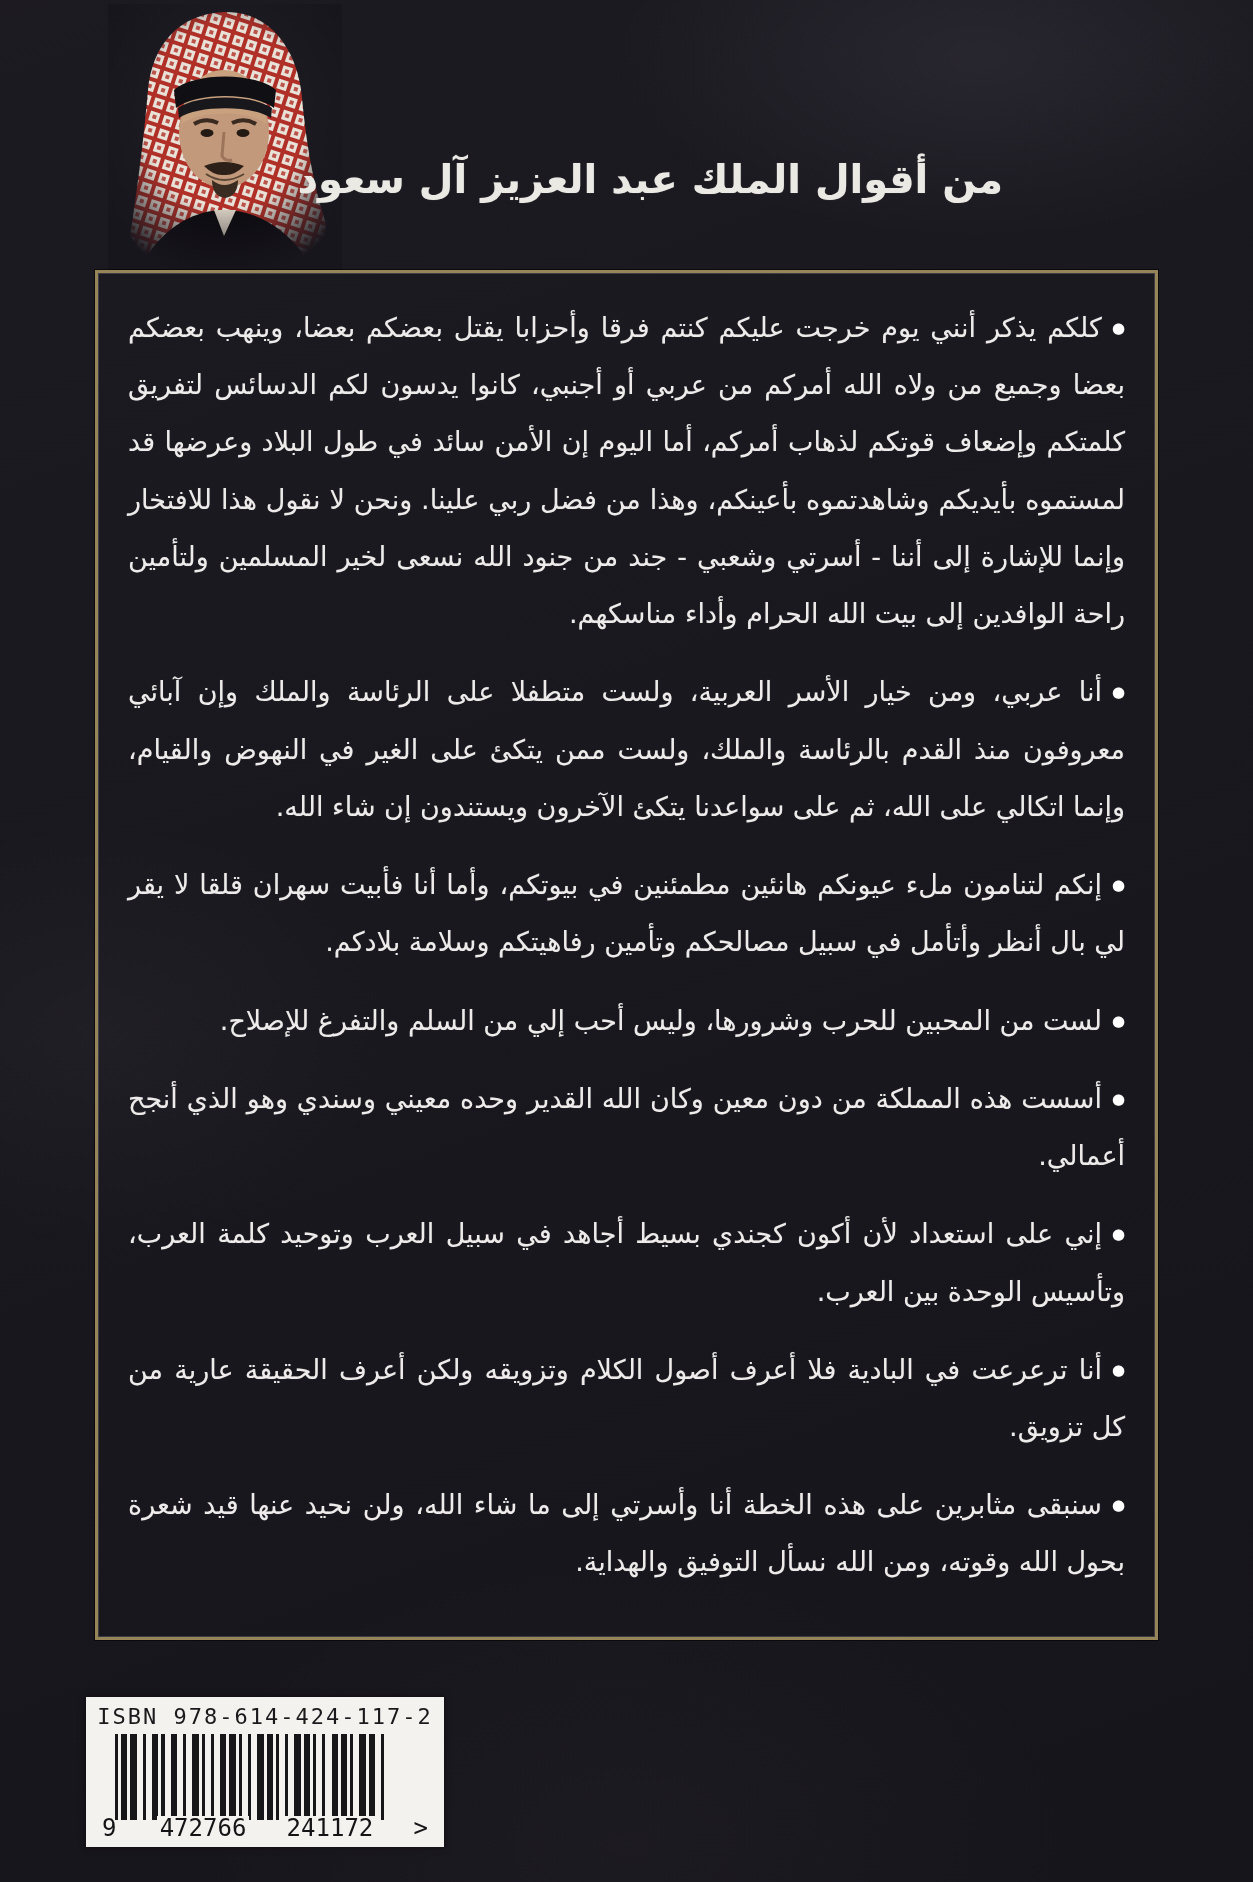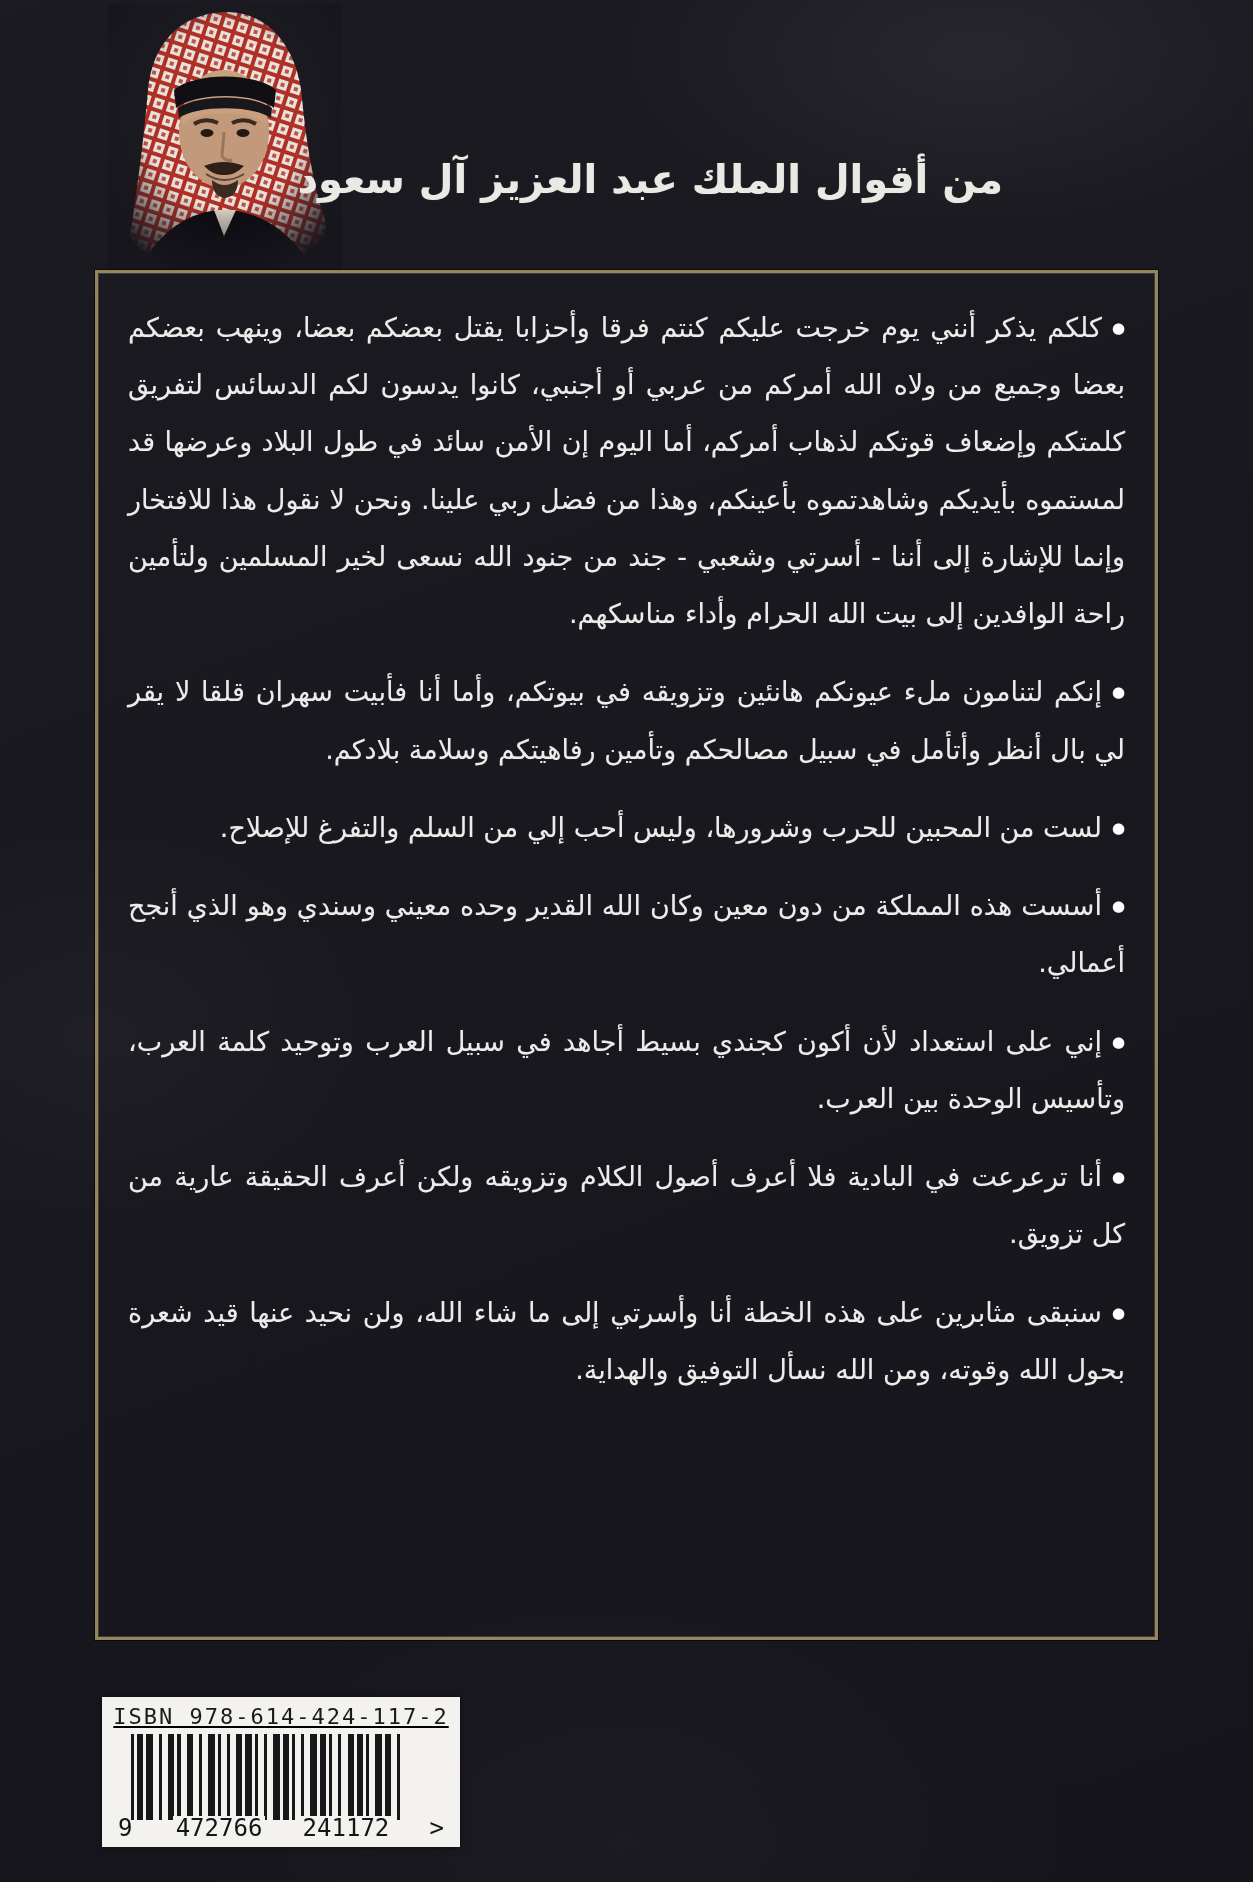--- a/index.html
+++ b/index.html
@@ -41,22 +41,22 @@
     text-align:justify;text-align-last:right;
     margin:0 0 21px 0;
     text-shadow:0 0 1px rgba(255,255,255,.25);
   }
   .bullet{
     font-size:15px;display:inline-block;vertical-align:4px;
     margin-inline-end:10px;color:#ffffff;
   }
 
   .isbn-box{
-    position:absolute;left:102px;top:1697px;width:358px;height:150px;
-    background:#f3f2ee;box-shadow:0 0 6px rgba(0,0,0,.55);text-decoration:underline;
+    position:absolute;left:86px;top:1697px;width:358px;height:150px;
+    background:#f3f2ee;box-shadow:0 0 6px rgba(0,0,0,.55);
   }
   .isbn-label{
     font-family:"DejaVu Sans Mono",monospace;
     font-size:22px;letter-spacing:2px;color:#1a1a1c;
     text-align:center;padding-top:7px;white-space:nowrap;
   }
   .barcode{position:relative;margin:5px 13px 0 13px;height:108px;}
   .bars{height:86px;padding-left:16px;font-size:0;white-space:nowrap;}
   .bars i{display:inline-block;height:100%;}
   .bars i.b{background:#17171a;}
@@ -108,21 +108,22 @@
   <path d="M30 268 C50 226 84 206 116 206 C150 206 186 228 206 268 Z" fill="#0c0b10"></path>
   <path d="M106 206 L116 232 L128 206 Z" fill="#d8cfc2"></path>
 
   <rect x="0" y="0" width="234" height="268" fill="url(#fade)"></rect>
 </svg>
 
 <div class="title">من أقوال الملك عبد العزيز آل سعود</div>
 
 <div class="qbox">
   <p class="quote"><span class="bullet">●</span><span>كلكم يذكر أنني يوم خرجت عليكم كنتم فرقا وأحزابا يقتل بعضكم بعضا، وينهب بعضكم بعضا وجميع من ولاه الله أمركم من عربي أو أجنبي، كانوا يدسون لكم الدسائس لتفريق كلمتكم وإضعاف قوتكم لذهاب أمركم، أما اليوم إن الأمن سائد في طول البلاد وعرضها قد لمستموه بأيديكم وشاهدتموه بأعينكم، وهذا من فضل ربي علينا. ونحن لا نقول هذا للافتخار وإنما للإشارة إلى أننا - أسرتي وشعبي - جند من جنود الله نسعى لخير المسلمين ولتأمين راحة الوافدين إلى بيت الله الحرام وأداء مناسكهم.</span></p>
-  <p class="quote"><span class="bullet">●</span><span>إنكم لتنامون ملء عيونكم هانئين وتزويقه في بيوتكم، وأما أنا فأبيت سهران قلقا لا يقر لي بال أنظر وأتأمل في سبيل مصالحكم وتأمين رفاهيتكم وسلامة بلادكم.</span></p>
+  <p class="quote"><span class="bullet">●</span><span>أنا عربي، ومن خيار الأسر العربية، ولست متطفلا على الرئاسة والملك وإن آبائي معروفون منذ القدم بالرئاسة والملك، ولست ممن يتكئ على الغير في النهوض والقيام، وإنما اتكالي على الله، ثم على سواعدنا يتكئ الآخرون ويستندون إن شاء الله.</span></p>
+  <p class="quote"><span class="bullet">●</span><span>إنكم لتنامون ملء عيونكم هانئين مطمئنين في بيوتكم، وأما أنا فأبيت سهران قلقا لا يقر لي بال أنظر وأتأمل في سبيل مصالحكم وتأمين رفاهيتكم وسلامة بلادكم.</span></p>
   <p class="quote"><span class="bullet">●</span><span>لست من المحبين للحرب وشرورها، وليس أحب إلي من السلم والتفرغ للإصلاح.</span></p>
   <p class="quote"><span class="bullet">●</span><span>أسست هذه المملكة من دون معين وكان الله القدير وحده معيني وسندي وهو الذي أنجح أعمالي.</span></p>
   <p class="quote"><span class="bullet">●</span><span>إني على استعداد لأن أكون كجندي بسيط أجاهد في سبيل العرب وتوحيد كلمة العرب، وتأسيس الوحدة بين العرب.</span></p>
   <p class="quote"><span class="bullet">●</span><span>أنا ترعرعت في البادية فلا أعرف أصول الكلام وتزويقه ولكن أعرف الحقيقة عارية من كل تزويق.</span></p>
   <p class="quote"><span class="bullet">●</span><span>سنبقى مثابرين على هذه الخطة أنا وأسرتي إلى ما شاء الله، ولن نحيد عنها قيد شعرة بحول الله وقوته، ومن الله نسأل التوفيق والهداية.</span></p>
 </div>
 
 <div class="isbn-box">
   <div class="isbn-label">ISBN 978-614-424-117-2</div>
   <div class="barcode">

